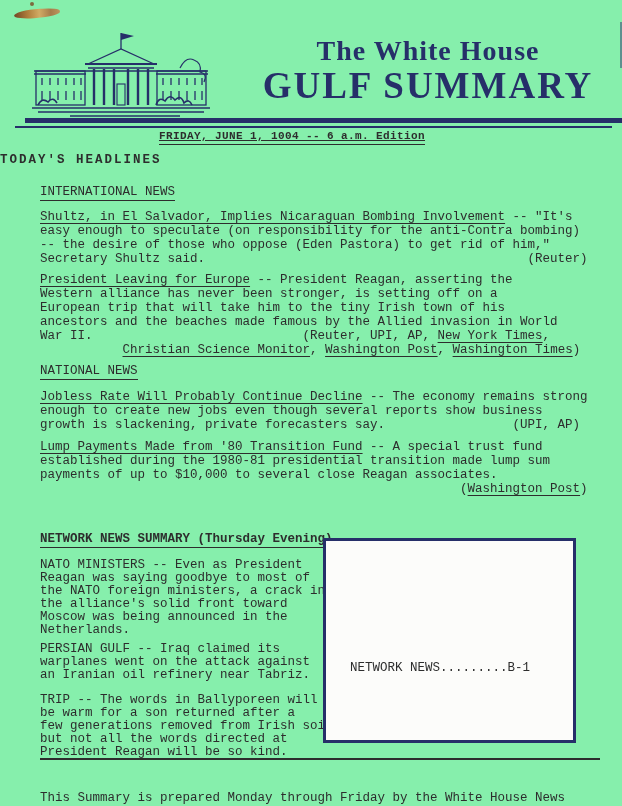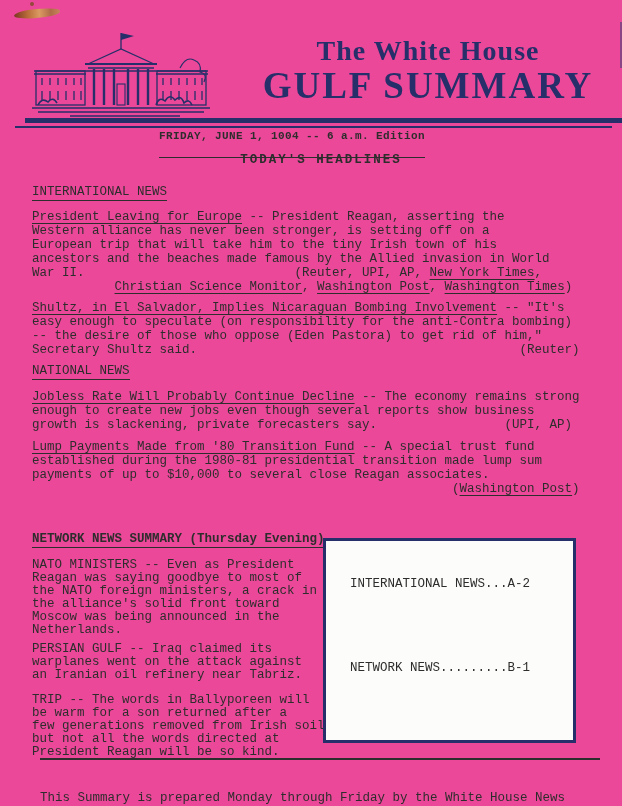--- a/index.html
+++ b/index.html
@@ -1,18 +1,18 @@
 <!DOCTYPE html>
 <html><head>
 <meta charset="utf-8">
 <style>
   html,body{margin:0;padding:0;}
   .page{
     position:relative; width:622px; height:806px;
-    background:#ec4899; overflow:hidden;
+    background:#86efac; overflow:hidden;
     font-family:"Liberation Mono","DejaVu Sans Mono",monospace;
     color:#2d2d2d;
   }
   
   .smudge{
     position:absolute; left:14px; top:9px; width:46px; height:9px;
     background:linear-gradient(90deg,#6f3415 0%,#b4712f 30%,#d9a35c 55%,#a96f3f 80%,#c28c55 100%);
     border-radius:60% 40% 55% 45%; transform:rotate(-4deg); opacity:.9;
   }
   .smudge-dot{
@@ -30,28 +30,28 @@
     color:#262f69; font-family:"Liberation Serif","DejaVu Serif",serif; font-weight:bold;
   }
   .mast-line1{font-size:28px; line-height:30px; letter-spacing:1px;}
   .mast-line2{font-size:37px; line-height:40px; letter-spacing:2px;}
   .rule-thick{position:absolute; left:25px; right:0; top:118px; height:5px; background:#262f69;}
   .rule-thin{position:absolute; left:15px; top:126px; width:597px; height:2px; background:#262f69;}
   .date-line{
     position:absolute; top:130px; left:0; right:38px; text-align:center;
     font-size:11px; font-weight:bold; letter-spacing:.4px; color:#2d2d2d;
   }
-  .date-line span{border-bottom:1.5px solid #2d2d2d; padding-bottom:15px;}
+  .date-line span{border-bottom:1.5px solid #2d2d2d; padding-bottom:2px;text-decoration:underline;}
   .today-headlines{
-    position:absolute; top:153px; left:0; right:28px; text-align:center;
-    font-size:12.5px; font-weight:bold; letter-spacing:2px;margin-left:48px;
+    position:absolute; top:153px; left:0; right:28px; text-align:left;
+    font-size:12.5px; font-weight:bold; letter-spacing:2px;
   }
   
   .main{
-    position:absolute; left:32px; top:185px; width:560px;
+    position:absolute; left:40px; top:185px; width:560px;
     font-size:12.5px; line-height:14px;
   }
   .sec-heading{margin:0 0 11px 0; font-size:12.5px;}
   .sec-heading .hd{border-bottom:1.5px solid #2d2d2d; padding-bottom:1px;}
   .para{white-space:pre; margin:0;}
   .u{text-decoration:underline; text-underline-offset:2.5px; text-decoration-thickness:1px;}
   .mb7{margin-bottom:7px;} .mb8{margin-bottom:8px;margin-top:12px;} .mb12{margin-bottom:12px;}
   .mb13{margin-bottom:13px;font-weight:bold;} .mb19{margin-bottom:36px;} .mb6{margin-bottom:6px;}
   .netcol{width:310px; line-height:13px;}
   .netcol .para{white-space:pre;}
@@ -151,30 +151,30 @@
     <span>FRIDAY, JUNE 1, 1004 -- 6 a.m. Edition</span>
   </div>
 
   <div class="today-headlines">TODAY'S HEADLINES</div>
 
   <div class="main">
 
     <div class="sec-heading">
       <span class="hd">INTERNATIONAL NEWS</span>
     </div>
+    <div class="para mb7"><span class="u">Shultz, in El Salvador, Implies Nicaraguan Bombing Involvement</span><span> -- "It's
+easy enough to speculate (on responsibility for the anti-Contra bombing)
+-- the desire of those who oppose (Eden Pastora) to get rid of him,"
+Secretary Shultz said.                                           (Reuter)</span></div>
     <div class="para mb7"><span class="u">President Leaving for Europe</span><span> -- President Reagan, asserting the
 Western alliance has never been stronger, is setting off on a
 European trip that will take him to the tiny Irish town of his
 ancestors and the beaches made famous by the Allied invasion in World
 War II.                            (Reuter, UPI, AP, </span><span class="u">New York Times</span><span>,
            </span><span class="u">Christian Science Monitor</span><span>, </span><span class="u">Washington Post</span><span>, </span><span class="u">Washington Times</span><span>)</span></div>
-    <div class="para mb7"><span class="u">Shultz, in El Salvador, Implies Nicaraguan Bombing Involvement</span><span> -- "It's
-easy enough to speculate (on responsibility for the anti-Contra bombing)
--- the desire of those who oppose (Eden Pastora) to get rid of him,"
-Secretary Shultz said.                                           (Reuter)</span></div>
 
     <div class="sec-heading mb12" style="margin-bottom:1px;">
       <span class="hd">NATIONAL NEWS</span>
     </div>
     <div class="para mb8"><span class="u">Jobless Rate Will Probably Continue Decline</span><span> -- The economy remains strong
 enough to create new jobs even though several reports show business
 growth is slackening, private forecasters say.                 (UPI, AP)</span></div>
     <div class="para mb19"><span class="u">Lump Payments Made from '80 Transition Fund</span><span> -- A special trust fund
 established during the 1980-81 presidential transition made lump sum
 payments of up to $10,000 to several close Reagan associates.
@@ -196,21 +196,20 @@
 an Iranian oil refinery near Tabriz.</span></div>
       <div class="para"><span>TRIP -- The words in Ballyporeen will
 be warm for a son returned after a
 few generations removed from Irish soil,
 but not all the words directed at
 President Reagan will be so kind.</span></div>
     </div>
   </div>
 
   <div class="index-box">
-    <div class="index-item idx0">INTERNATIONAL NEWS...A-2</div>
     <div class="index-item idx2">NETWORK NEWS.........B-1</div>
   </div>
 
   <div class="footer">
     <div>This Summary is prepared Monday through Friday by the White House News</div>
     
   </div>
 
 </div>
 

